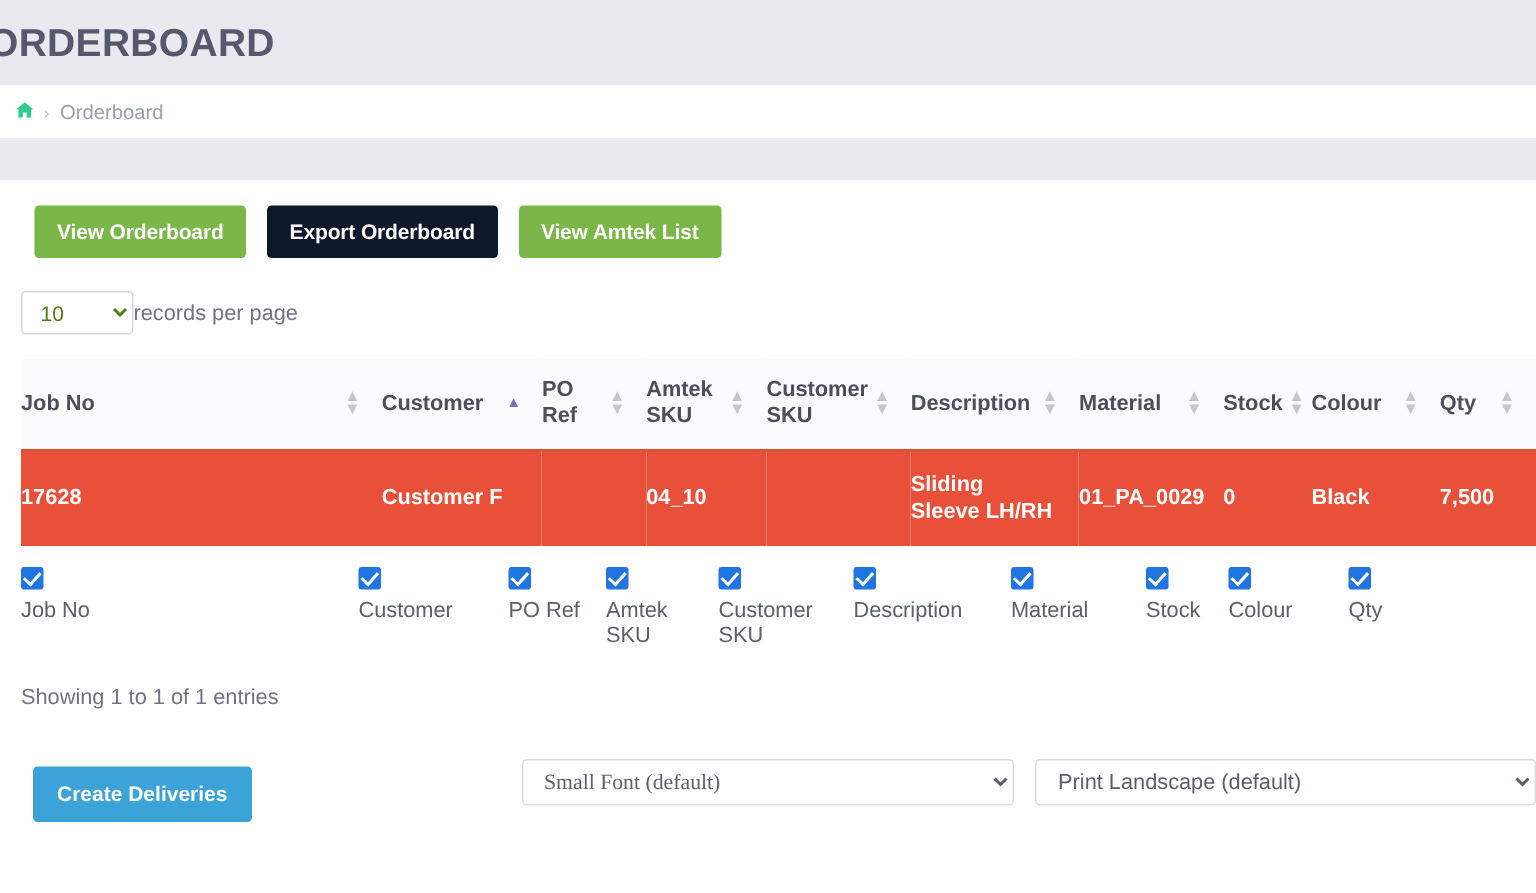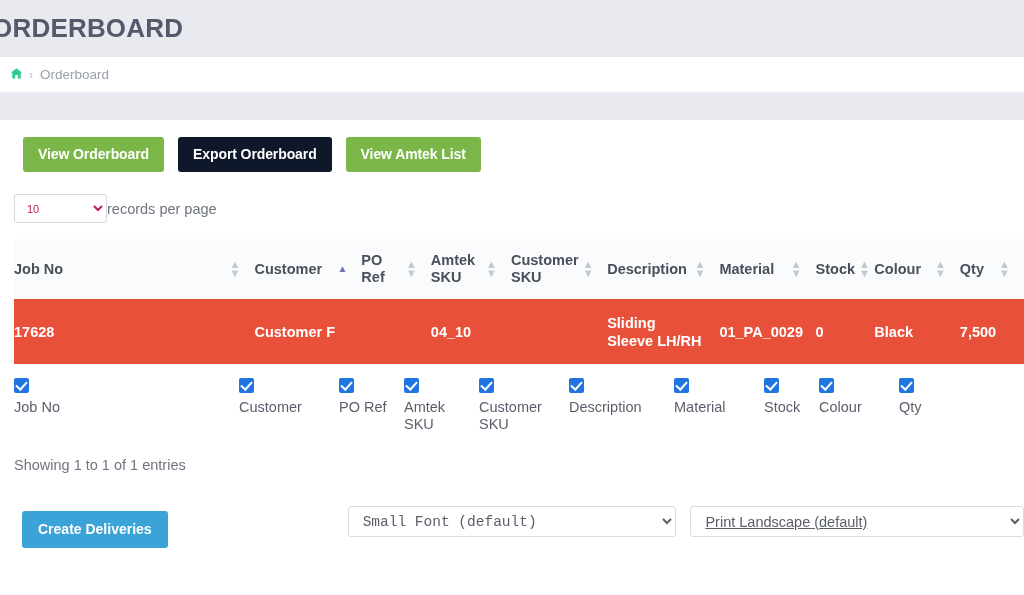--- a/index.html
+++ b/index.html
@@ -88,24 +88,24 @@
   .btn-green  { background: #7ab648; }
   .btn-orange { background: #0f172a; }
 
   
   .records-row {
     padding: 22px 0 0 14px;
     display: flex;
     align-items: center;
   }
   .records-select {
-    width: 93px;
+    width: 75px;
     height: 29px;
-    font-size: 11px;
-    color: #be185d;
+    font-size: 14px;
+    color: #4d7c0f;
     border: 1px solid #d5d8de;
     border-radius: 3px;
     background: #ffffff;
     padding-left: 8px;
     font-family: "Liberation Sans", sans-serif;
   }
   .records-label {
     font-size: 14.5px;
     color: #6f7480;
   }
@@ -235,34 +235,33 @@
   .sel-font {
     margin-left: 180px;
     width: 340px;
     height: 31px;
     font-size: 14.5px;
     color: #5a5f6b;
     border: 1px solid #d9dce1;
     border-radius: 3px;
     background: #ffffff;
     padding-left: 10px;
-    font-family: Liberation Mono, monospace;
+    font-family: Liberation Serif, serif;
   }
   .sel-print {
     margin-left: 14px;
     width: 345px;
     height: 31px;
     font-size: 14.5px;
     color: #5a5f6b;
     border: 1px solid #d9dce1;
     border-radius: 3px;
     background: #ffffff;
     padding-left: 10px;
     font-family: "Liberation Sans", sans-serif;
-    text-decoration: underline;
   }
 </style>
 </head>
 <body>
 
 <div class="title-band">
   <div class="page-title">ORDERBOARD</div>
 </div>
 
 <div class="breadcrumb-band">

